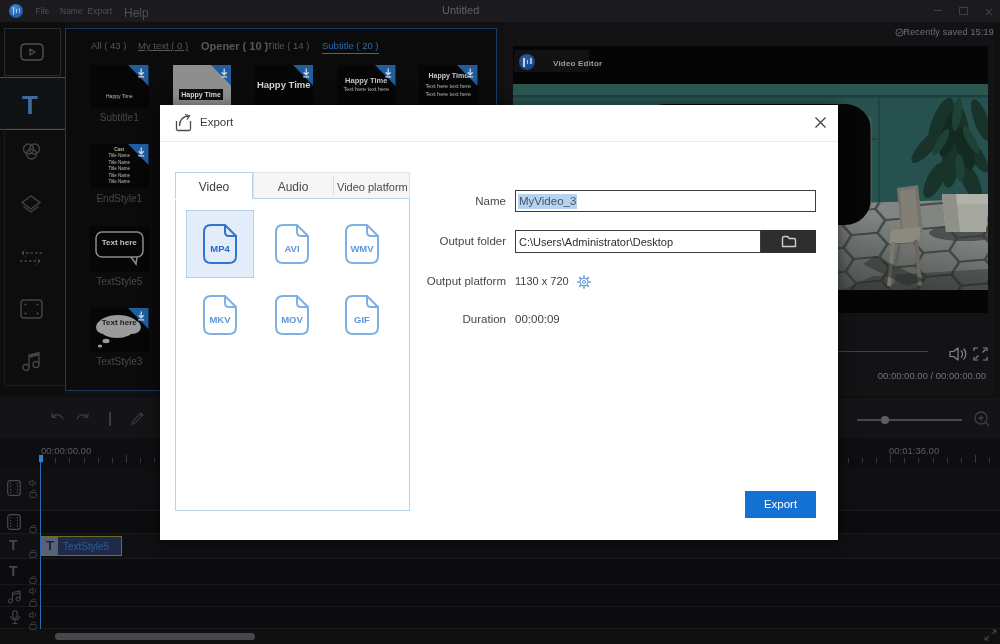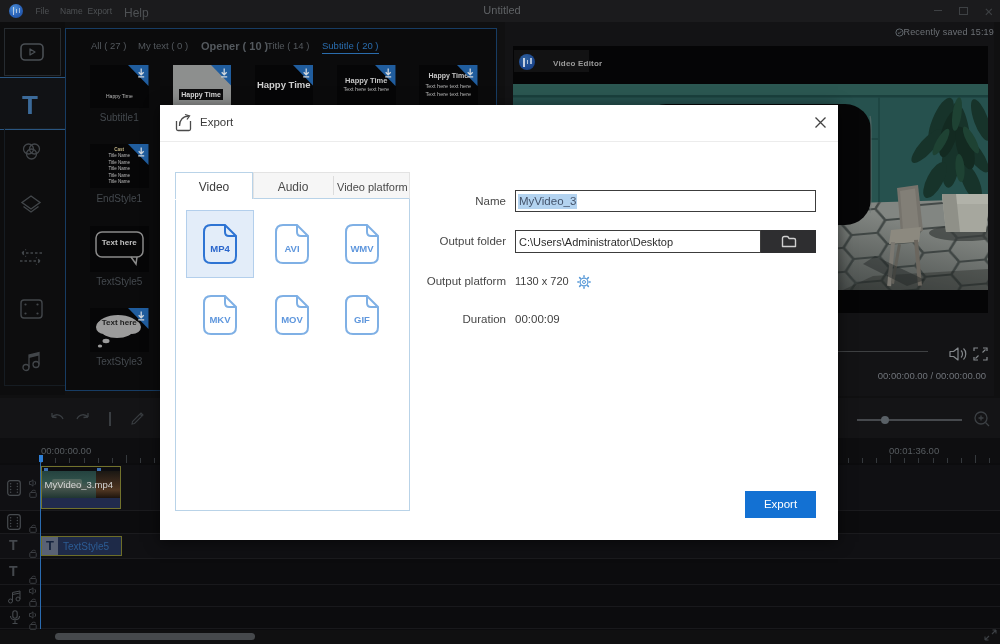--- a/index.html
+++ b/index.html
@@ -14,21 +14,21 @@
 
 <div class="abs" style="left:0;top:0;width:1000px;height:22px;background:#1b1b1d;"></div>
 <div class="abs" style="left:9px;top:4px;width:14px;height:14px;border-radius:50%;background:radial-gradient(circle at 38% 32%, #4d8fd6 0%, #2a62b8 55%, #1b4a96 100%);"></div>
 <div class="abs" style="left:12.5px;top:7px;width:1.5px;height:8px;background:#cfd8e6;opacity:.85"></div>
 <div class="abs" style="left:15.5px;top:9px;width:1.5px;height:4px;background:#cfd8e6;opacity:.8"></div>
 <div class="abs" style="left:18.5px;top:7.5px;width:1.5px;height:5px;background:#cfd8e6;opacity:.7"></div>
 <div class="abs" style="left:35.5px;top:6px;font-size:8.5px;color:#4e5154;">File</div>
 <div class="abs" style="left:60px;top:6px;font-size:8.5px;color:#4e5154;">Name</div>
 <div class="abs" style="left:87.5px;top:6px;font-size:8.5px;color:#4e5154;">Export</div>
 <div class="abs" style="left:124px;top:6px;font-size:12px;color:#4e5154;">Help</div>
-<div class="abs" style="left:442px;top:4px;width:120px;text-align:center;font-size:11px;color:#5f6265;">Untitled</div>
+<div class="abs" style="left:442px;top:4px;width:120px;font-size:11px;color:#5f6265;">Untitled</div>
 <div class="abs" style="left:933.5px;top:10px;width:8.5px;height:1.3px;background:#3e4144;"></div>
 <div class="abs" style="left:958.5px;top:6.5px;width:9px;height:8px;border:1.2px solid #3e4144;"></div>
 <div class="abs" style="left:984px;top:5px;font-size:11.5px;color:#3e4144;">✕</div>
 
 <div class="abs" style="left:0;top:22px;width:65px;height:373px;background:#0d0d0e;"></div>
 <div class="abs" style="left:4px;top:28px;width:57px;height:48px;border:1px solid #262b30;"></div>
 <svg class="abs" style="left:20px;top:43px;" width="24" height="19" viewBox="0 0 24 19">
  <rect x="1" y="1" width="22" height="16" rx="4" fill="none" stroke="#4a4f54" stroke-width="1.6"></rect>
  <path d="M10 6 L15 9 L10 12 Z" fill="none" stroke="#4a4f54" stroke-width="1.3" stroke-linejoin="round"></path>
 </svg>
@@ -63,22 +63,22 @@
 </svg>
 
 <svg class="abs" style="left:21px;top:350px;" width="21" height="22" viewBox="0 0 21 22">
  <circle cx="5" cy="17.5" r="3" fill="none" stroke="#42464a" stroke-width="1.3"></circle>
  <circle cx="15" cy="14.5" r="3" fill="none" stroke="#42464a" stroke-width="1.3"></circle>
  <path d="M8 17.5 L8 5 L18 2.5 L18 14.5" fill="none" stroke="#42464a" stroke-width="1.3"></path>
  <path d="M8 5 L18 2.5 L18 5.5 L8 8 Z" fill="#42464a"></path>
 </svg>
 
 <div class="abs" style="left:65px;top:28px;width:432px;height:363px;background:#0b0b0c;border:1px solid #173c63;"></div>
-<div class="abs" style="left:91px;top:40px;font-size:9.5px;color:#54595e;">All ( 27 )</div>
-<div class="abs" style="left:138px;top:40px;font-size:9.5px;color:#54595e;">My text ( 0 )</div>
+<div class="abs" style="left:91px;top:40px;font-size:9.5px;color:#54595e;">All ( 43 )</div>
+<div class="abs" style="left:138px;top:40px;font-size:9.5px;color:#54595e;text-decoration:underline;">My text ( 0 )</div>
 <div class="abs" style="left:201px;top:40px;font-size:11px;color:#54595e;font-weight:bold;">Opener ( 10 )</div>
 <div class="abs" style="left:267px;top:40px;font-size:9.5px;color:#54595e;">Title ( 14 )</div>
 <div class="abs" style="left:322px;top:40px;font-size:9.5px;color:#2a6cad;border-bottom:1px solid #2a6cad;padding-bottom:2px;">Subtitle ( 20 )</div>
 
 <div class="abs" style="left:90px;top:65px;width:58.5px;height:43px;background:#060607;"></div>
 <div class="abs" style="left:106px;top:93px;font-size:5px;color:#b9b9b9;">Happy Time</div>
 <div class="abs" style="left:172.5px;top:65px;width:58.5px;height:43px;background:#8d8f8e;"></div>
 <div class="abs" style="left:179px;top:89px;width:44px;height:11px;background:#0c0c0d;color:#d9d9d9;font-size:7px;font-weight:bold;text-align:center;line-height:11px;">Happy Time</div>
 <div class="abs" style="left:254.5px;top:65px;width:58.5px;height:43px;background:#060607;"></div>
 <div class="abs" style="left:254.5px;top:79px;width:58.5px;text-align:center;font-size:9.5px;font-weight:bold;color:#cecece;">Happy Time</div>
@@ -432,29 +432,20 @@
       </svg>
       <svg class="abs" style="left:29px;top:621px;" width="8" height="9" viewBox="0 0 8 9">
         <rect x="0.8" y="3.5" width="6.4" height="4.8" rx="0.8" fill="none" stroke="#3f4347" stroke-width="0.9"></rect>
         <path d="M2.5 3.5 L2.5 2.8 C3 0.8 6 0.8 6.8 2.2" fill="none" stroke="#3f4347" stroke-width="0.9"></path>
       </svg>
     </div>
 
 <div class="abs" style="left:40px;top:455px;width:1px;height:174px;background:#2a6bb0;"></div>
 <div class="abs" style="left:38.5px;top:455px;width:4.5px;height:7px;background:#2e7fd6;"></div>
 
-<div class="abs" style="left:41px;top:466px;width:80px;height:43px;border:1px solid #72722c;background:#0d0d10;">
- <div class="abs" style="left:2px;top:1px;width:4px;height:2.5px;background:#3d6fb0;"></div>
- <div class="abs" style="left:55px;top:1px;width:4px;height:2.5px;background:#3d6fb0;"></div>
- <div class="abs" style="left:0px;top:4px;width:54px;height:27px;background:linear-gradient(180deg,#24423f 0%,#31524b 40%,#4a5850 60%,#203632 100%);"></div>
- <div class="abs" style="left:10px;top:12px;width:30px;height:9px;background:#6f7a70;opacity:.55;border-radius:2px;"></div>
- <div class="abs" style="left:54px;top:4px;width:24px;height:27px;background:linear-gradient(180deg,#1a1713 0%,#3d2a1c 45%,#503723 70%,#1d140d 100%);"></div>
- <div class="abs" style="left:2.5px;top:11.5px;width:76px;font-size:9.5px;color:#d5d5d5;white-space:nowrap;">MyVideo_3.mp4</div>
- <div class="abs" style="left:0px;top:31px;width:78px;height:10px;background:#212b4d;"></div>
-</div>
 
 <div class="abs" style="left:41px;top:536px;width:81px;height:20px;border:1px solid #6d6d28;background:#1e2a48;">
  <div class="abs" style="left:0;top:0;width:16px;height:18px;background:#596274;color:#16243e;font-weight:bold;font-size:13px;text-align:center;line-height:18px;">T</div>
  <div class="abs" style="left:21px;top:3.5px;font-size:10px;color:#2c5c94;">TextStyle5</div>
 </div>
 
 <div class="abs" style="left:55px;top:633px;width:200px;height:7px;border-radius:3.5px;background:#46494c;"></div>
 <svg class="abs" style="left:984px;top:629px;" width="13" height="12" viewBox="0 0 13 12">
  <path d="M1 11 L5 7 M1 11 L1 7.5 M1 11 L4.5 11 M12 1 L8 5 M12 1 L12 4.5 M12 1 L8.5 1" stroke="#3c4044" stroke-width="1.1" fill="none"></path>
 </svg>

